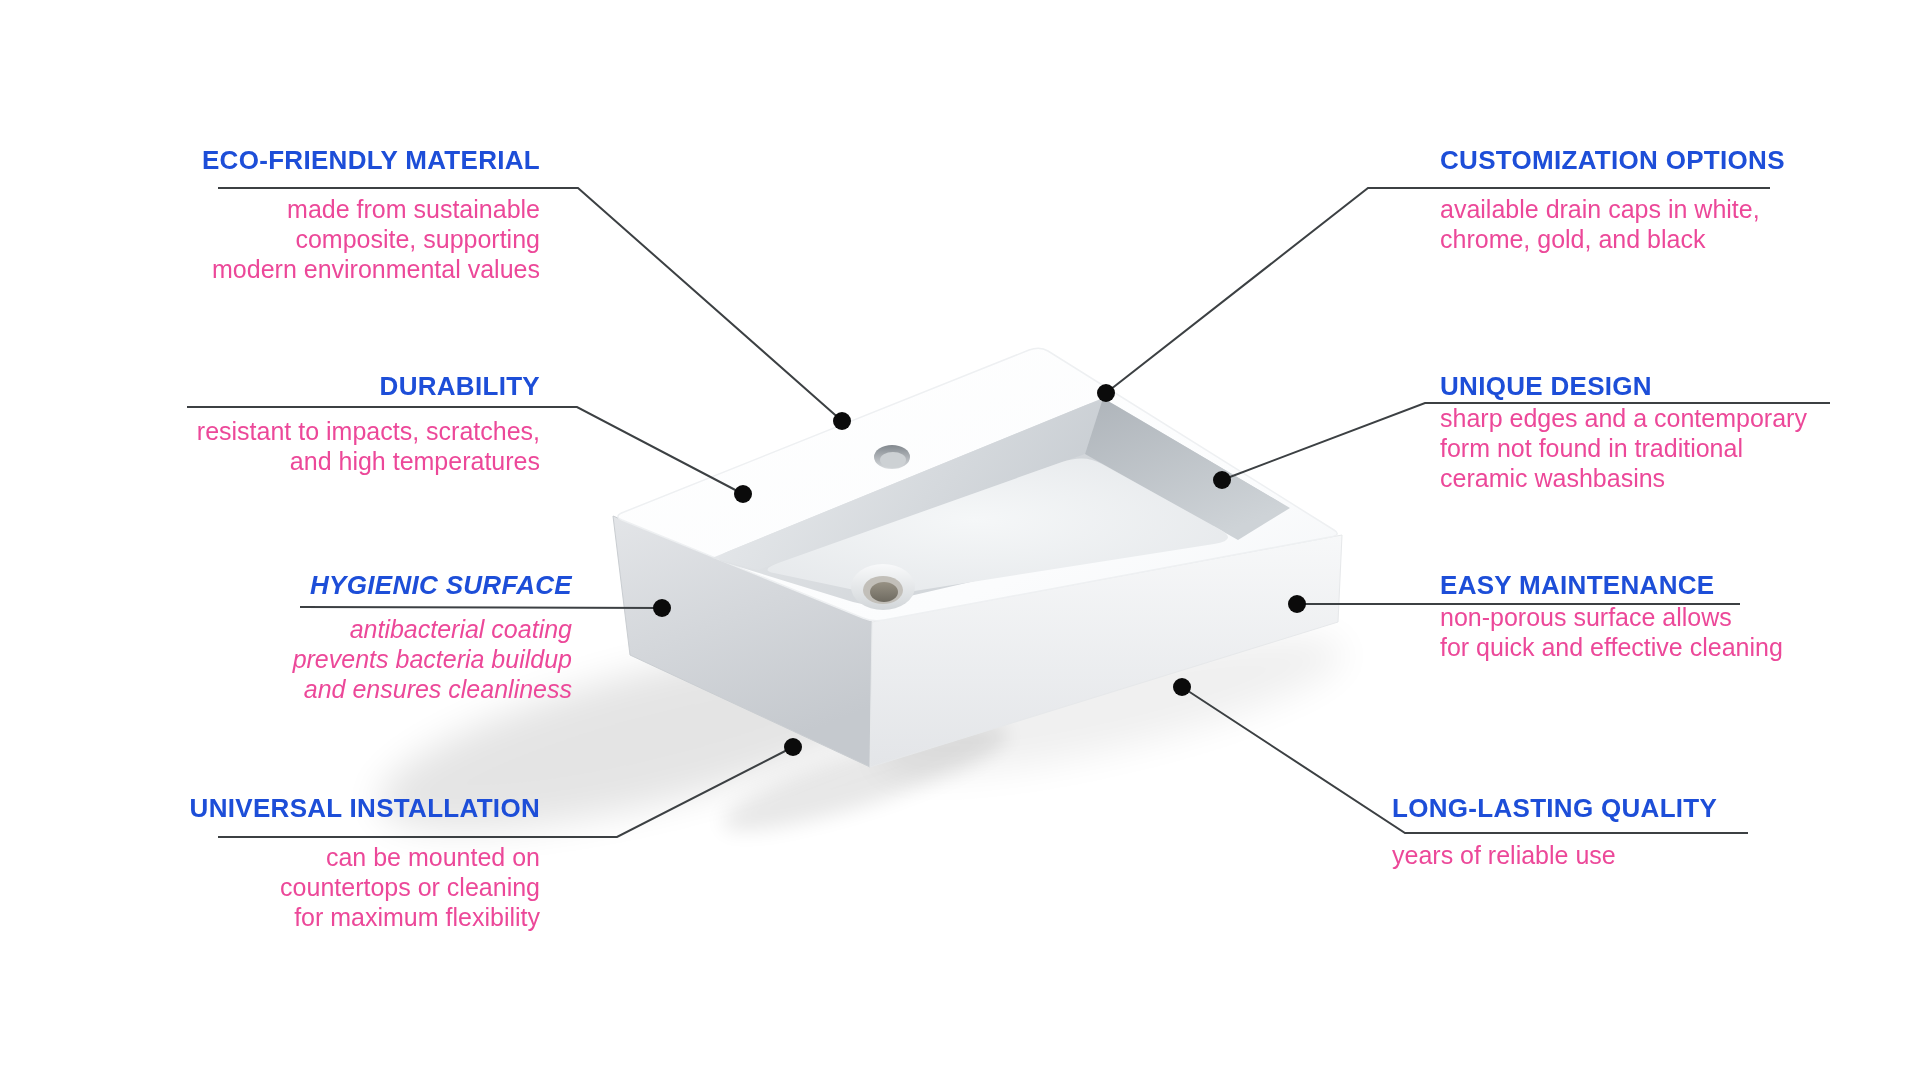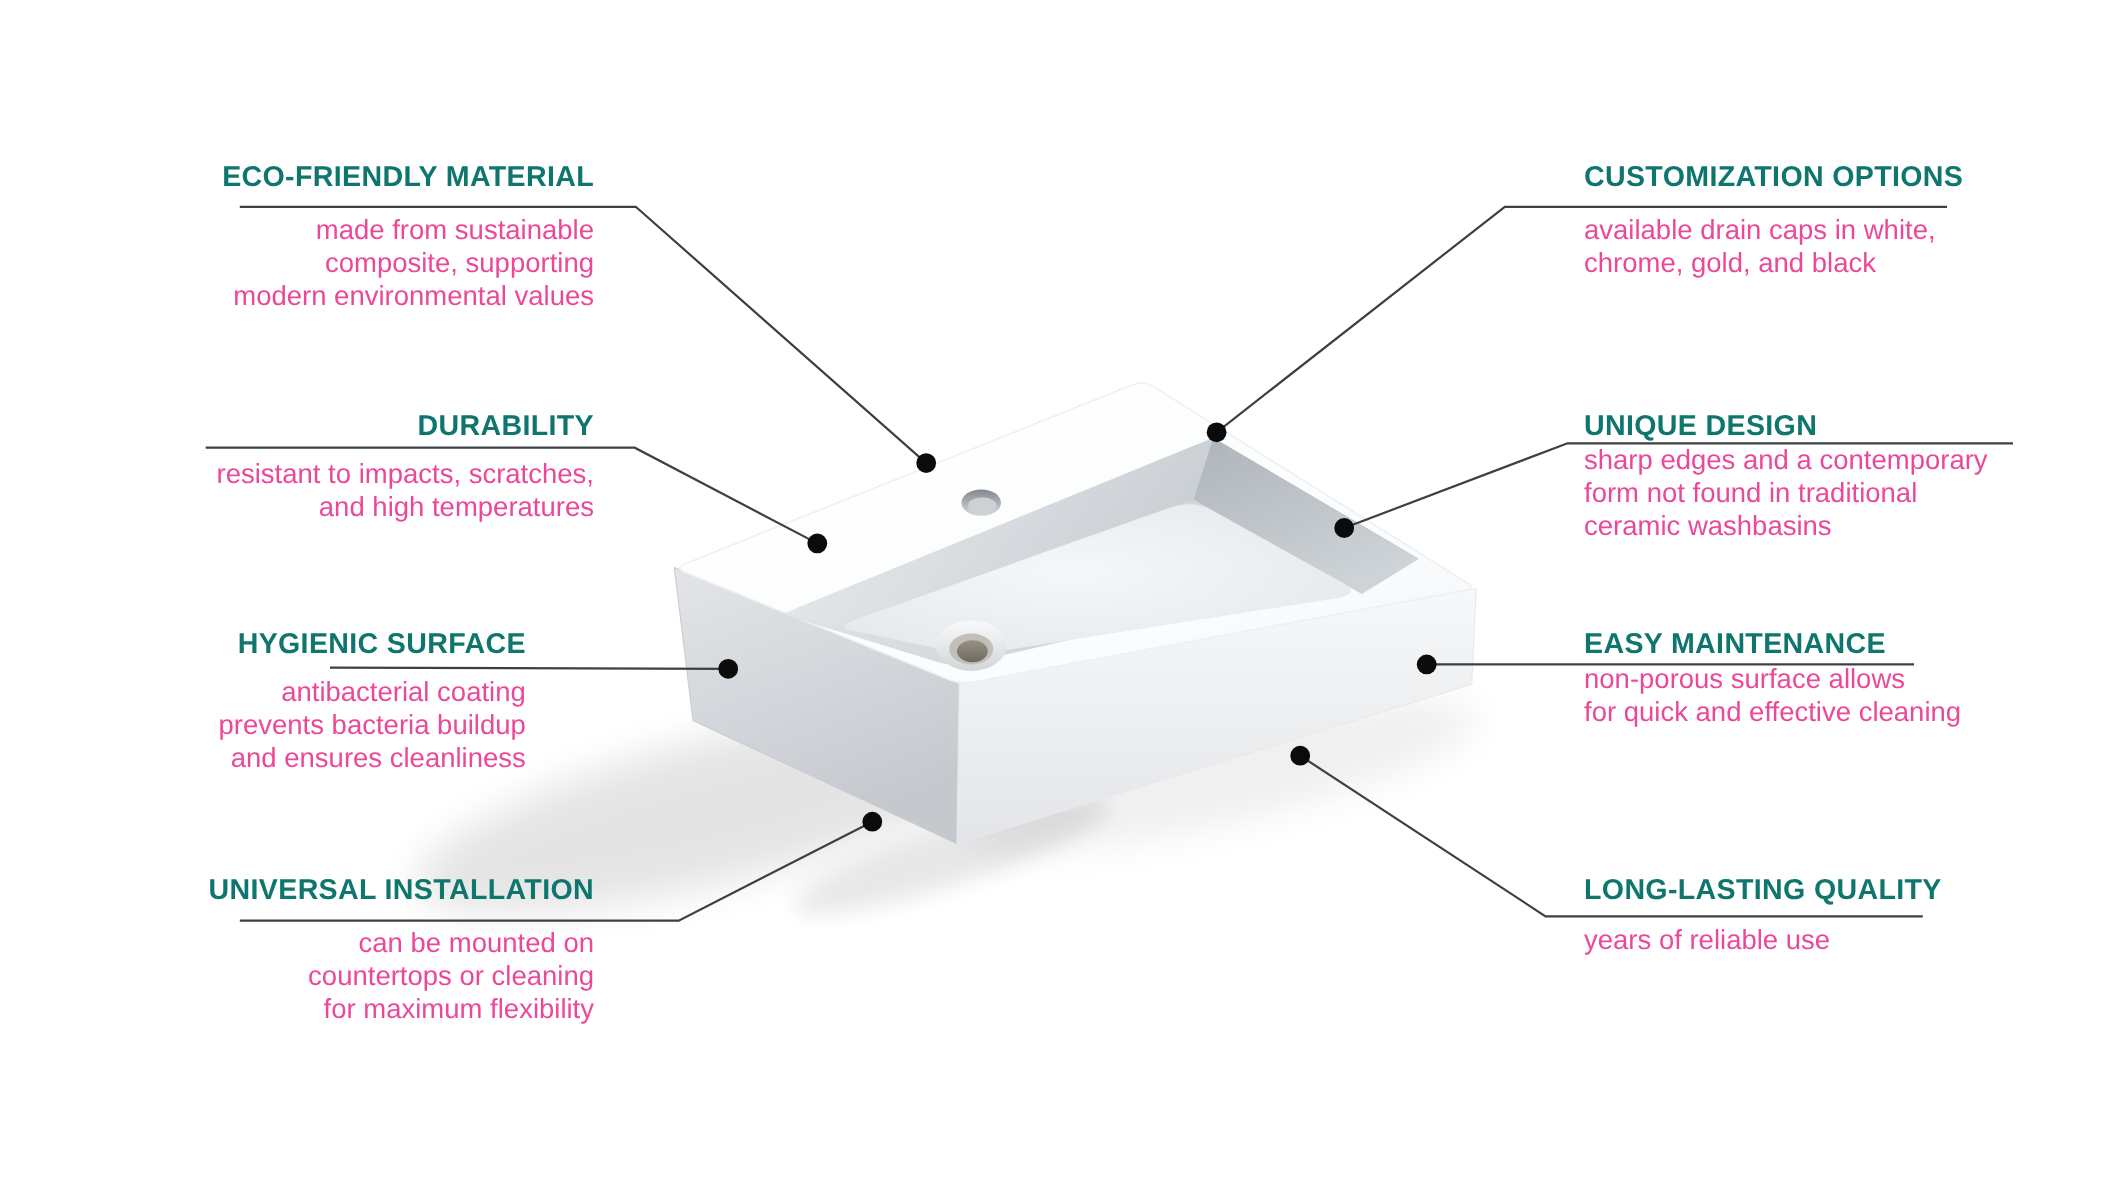--- a/index.html
+++ b/index.html
@@ -3,44 +3,44 @@
 <meta charset="utf-8">
 <style>
   html,body{margin:0;padding:0;background:#ffffff;}
   #stage{
     position:relative;width:1920px;height:1080px;background:#ffffff;
     overflow:hidden;font-family:"Liberation Sans", sans-serif;
   }
   #art{position:absolute;left:0;top:0;}
   .callout{position:absolute;}
   .callout .title{
-    font-size:26px;font-weight:700;letter-spacing:.3px;color:#0f766e;
+    font-size:26px;font-weight:700;letter-spacing:.3px;color:#1d4ed8;
     line-height:34px;white-space:nowrap;
   }
   .callout .desc{font-size:25px;color:#ec4899;line-height:30px;}
   .callout .desc div{white-space:nowrap;}
   .callout.left{text-align:right;}
   .callout.right{text-align:left;}
 
   #feature-eco{top:143px;right:1380px;}
   #feature-eco .desc{margin-top:17px;}
   #feature-durability{top:369px;right:1380px;}
   #feature-durability .desc{margin-top:13px;text-align:right;}
-  #feature-hygienic{top:568px;right:1442px;}
+  #feature-hygienic{top:568px;right:1348px;font-style:italic;}
   #feature-hygienic .desc{margin-top:12px;}
   #feature-universal{top:791px;right:1380px;}
   #feature-universal .desc{margin-top:17px;}
 
   #feature-customization{top:143px;left:1440px;}
   #feature-customization .desc{margin-top:17px;}
   #feature-unique{top:369px;left:1440px;}
   #feature-unique .desc{}
   #feature-easy{top:568px;left:1440px;}
   #feature-easy .desc{}
-  #feature-long{top:791px;left:1440px;}
+  #feature-long{top:791px;left:1392px;}
   #feature-long .desc{margin-top:15px;}
 </style>
 </head>
 <body>
 
 <div id="stage">
 
   <svg id="art" width="1920" height="1080" viewBox="0 0 1920 1080">
     <defs>
       <linearGradient id="gTop" x1="0" y1="0" x2="1" y2="1">

